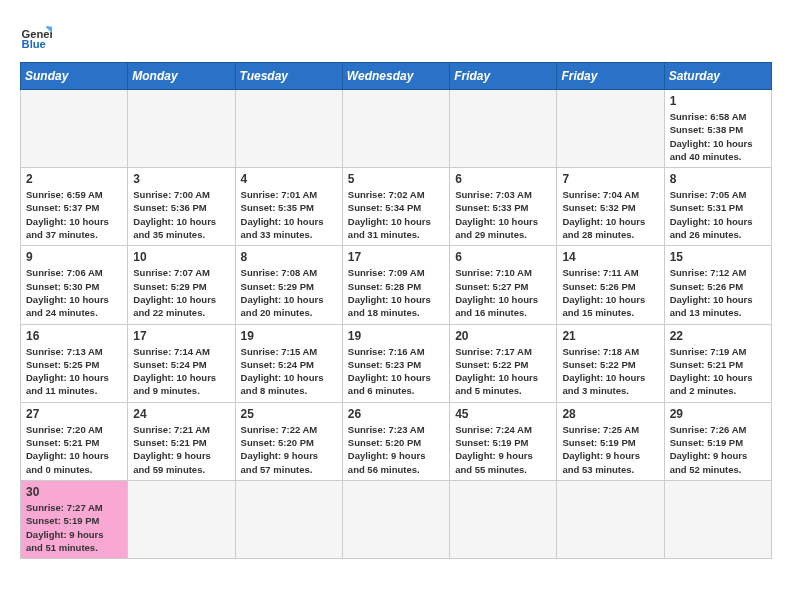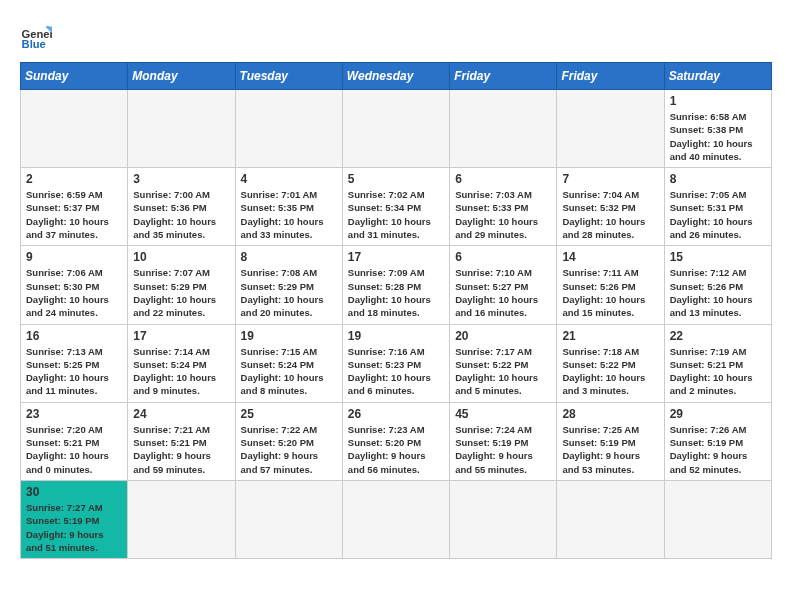--- a/index.html
+++ b/index.html
@@ -71,21 +71,21 @@
       display: block;
       margin-bottom: 2px;
     }
     .day-info {
       font-size: 9.5px;
       line-height: 1.4;
       color: #333;
       font-weight: bold;
     }
     .last-row td {
-      background: #14b8a6;
+      background: #f9a8d4;
     }
   </style>
 </head>
 <body>
 
 <div class="header">
   <div class="logo">
     <svg class="logo-icon" viewBox="0 0 40 40">
       <text x="2" y="22" font-size="14" fill="#333" font-family="Arial" font-weight="bold">General</text>
       <text x="2" y="35" font-size="14" fill="#1a6bbf" font-family="Arial" font-weight="bold">Blue</text>
@@ -213,21 +213,21 @@
           <span class="day-number">21</span>
           <div class="day-info">Sunrise: 7:18 AM<br>Sunset: 5:22 PM<br>Daylight: 10 hours and 3 minutes.</div>
         </td>
         <td>
           <span class="day-number">22</span>
           <div class="day-info">Sunrise: 7:19 AM<br>Sunset: 5:21 PM<br>Daylight: 10 hours and 2 minutes.</div>
         </td>
       </tr>
       <tr>
         <td>
-          <span class="day-number">23</span>
+          <span class="day-number">27</span>
           <div class="day-info">Sunrise: 7:20 AM<br>Sunset: 5:21 PM<br>Daylight: 10 hours and 0 minutes.</div>
         </td>
         <td>
           <span class="day-number">24</span>
           <div class="day-info">Sunrise: 7:21 AM<br>Sunset: 5:21 PM<br>Daylight: 9 hours and 59 minutes.</div>
         </td>
         <td>
           <span class="day-number">25</span>
           <div class="day-info">Sunrise: 7:22 AM<br>Sunset: 5:20 PM<br>Daylight: 9 hours and 57 minutes.</div>
         </td>

